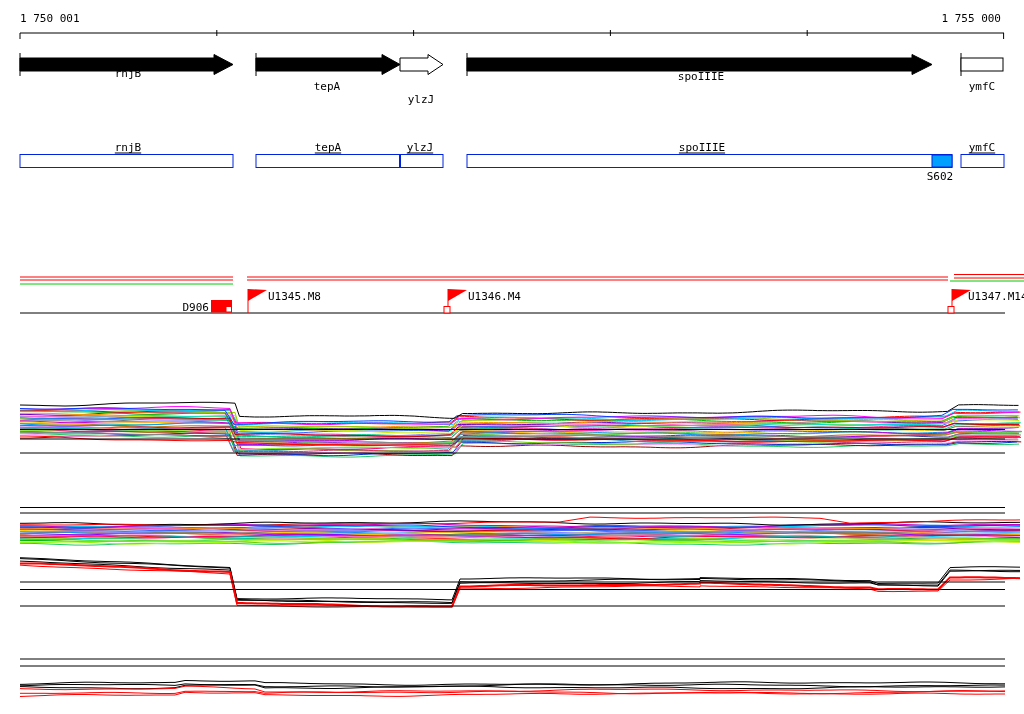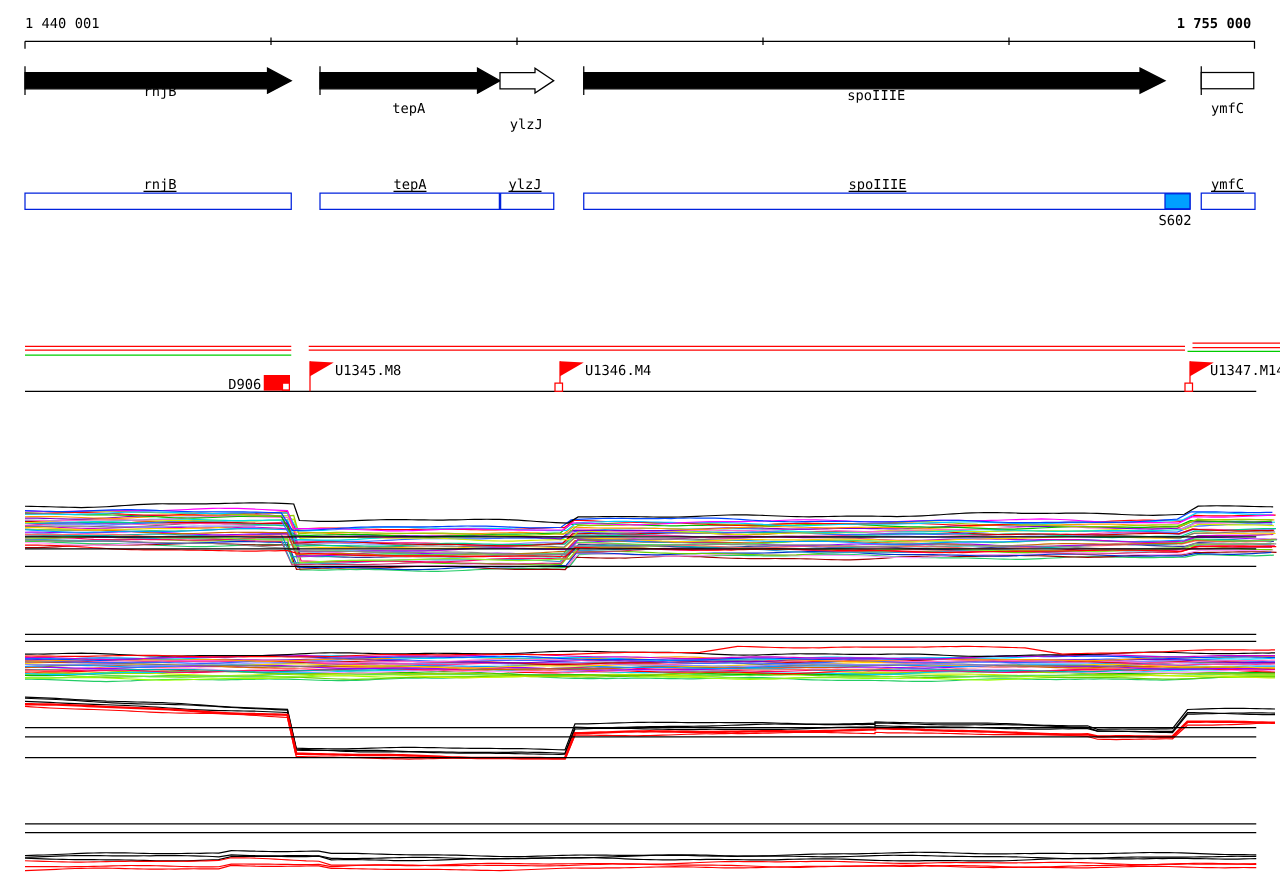--- a/index.html
+++ b/index.html
@@ -1,28 +1,28 @@
 <!DOCTYPE html>
 <html><head>
 <meta charset="utf-8">
 <style>
   html,body{margin:0;padding:0;background:#ffffff;}
   .stage{position:relative;width:1024px;height:714px;background:#fff;overflow:hidden;
          font-family:"DejaVu Sans Mono", monospace;}
   .coord{position:absolute;top:12px;font:11px "DejaVu Sans Mono", monospace;color:#000;white-space:pre;}
   .coord-left{left:20px;}
-  .coord-right{right:23px;font-weight:bold;}
+  .coord-right{right:23px;}
   svg{position:absolute;left:0;top:0;}
   svg text{font:11px "DejaVu Sans Mono", monospace;fill:#000;}
 </style>
 </head>
 <body>
 
 <div class="stage">
-  <div class="coord coord-left">1 440 001</div>
+  <div class="coord coord-left">1 750 001</div>
   <div class="coord coord-right">1 755 000</div>
   <svg id="viz" width="1024" height="714" viewBox="0 0 1024 714">
       <g>
         <line x1="20" y1="33" x2="1004" y2="33" stroke="#000"></line>
         <line x1="20" y1="33" x2="20" y2="39" stroke="#000"></line>
         <line x1="216.8" y1="30" x2="216.8" y2="36" stroke="#000"></line>
         <line x1="413.6" y1="30" x2="413.6" y2="36" stroke="#000"></line>
         <line x1="610.4" y1="30" x2="610.4" y2="36" stroke="#000"></line>
         <line x1="807.2" y1="30" x2="807.2" y2="36" stroke="#000"></line>
         <line x1="1003.6" y1="33" x2="1003.6" y2="39" stroke="#000"></line>

